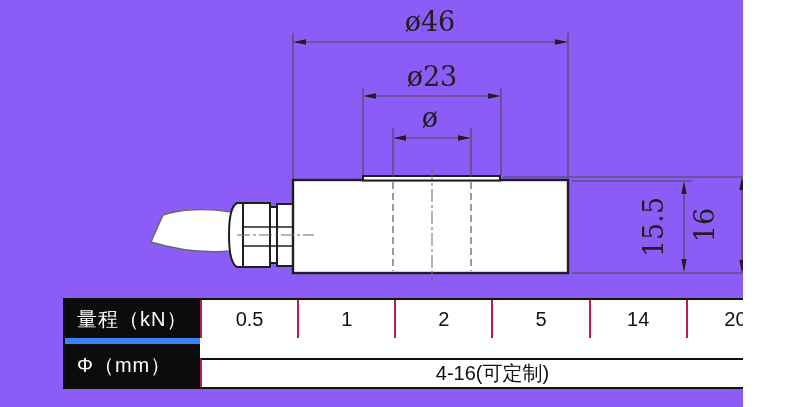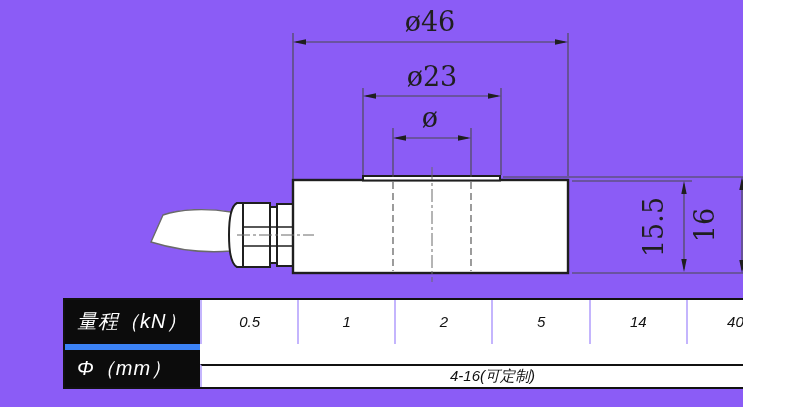--- a/index.html
+++ b/index.html
@@ -20,26 +20,25 @@
   .spec-table{
     position:absolute;left:63px;top:298px;
     width:722px;height:91px;
     display:grid;
     grid-template-columns:135px repeat(6,1fr);
     grid-template-rows:1fr 1fr;
     border:2px solid #111;
     box-sizing:border-box;
     background:#fff;
     color:#111;
-    font-style:italic;
   }
   .cell{
     display:flex;align-items:center;justify-content:center;
-    font-size:15px;
-    border-left:2px solid #c4b5fd;
+    font-size:20px;
+    border-left:2px solid #be185d;
     box-sizing:border-box;
     white-space:nowrap;
   }
   .header-cell{
     background:#0c0c0c;color:#ffffff;
     justify-content:flex-start;
     padding-left:12px;
     font-size:20px;
     letter-spacing:1px;
     border-left:none;
@@ -128,19 +127,19 @@
     <text class="dim-label" transform="translate(714,225) rotate(-90)" text-anchor="middle">16</text>
   </svg>
 
   <div class="spec-table">
     <div class="cell header-cell row1">量程（kN）</div>
     <div class="cell row1">0.5</div>
     <div class="cell row1">1</div>
     <div class="cell row1">2</div>
     <div class="cell row1">5</div>
     <div class="cell row1">14</div>
-    <div class="cell row1">40</div>
+    <div class="cell row1">20</div>
 
     <div class="cell header-cell row2">Φ（mm）</div>
     <div class="cell merged-cell">4-16(可定制)</div>
   </div>
 
 </div>
 
 </body></html>

